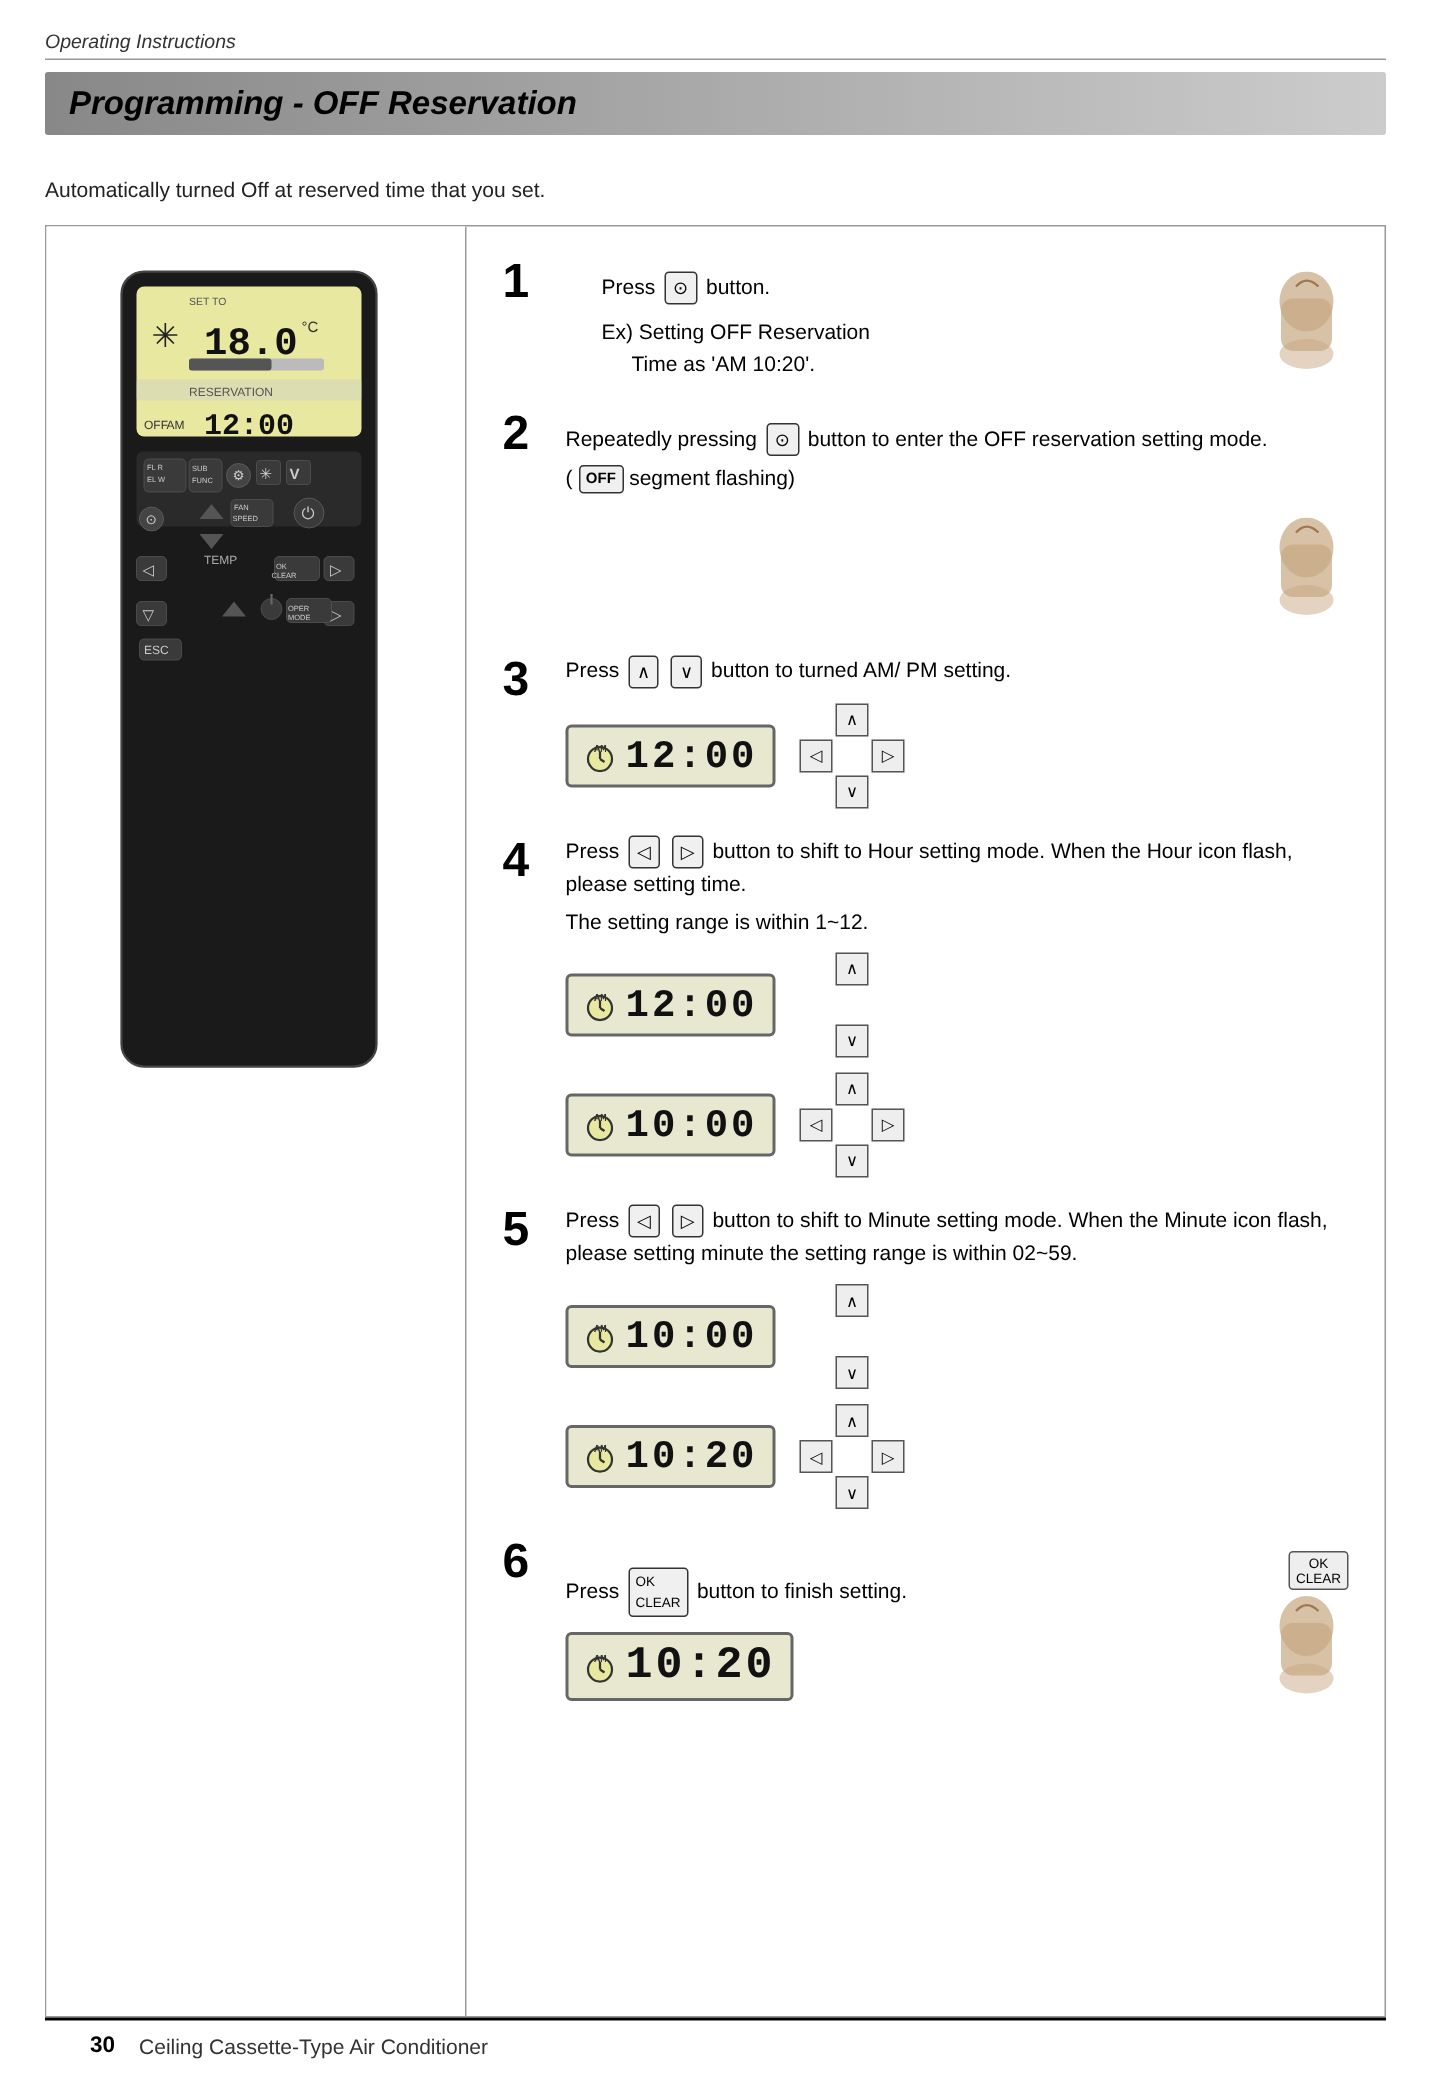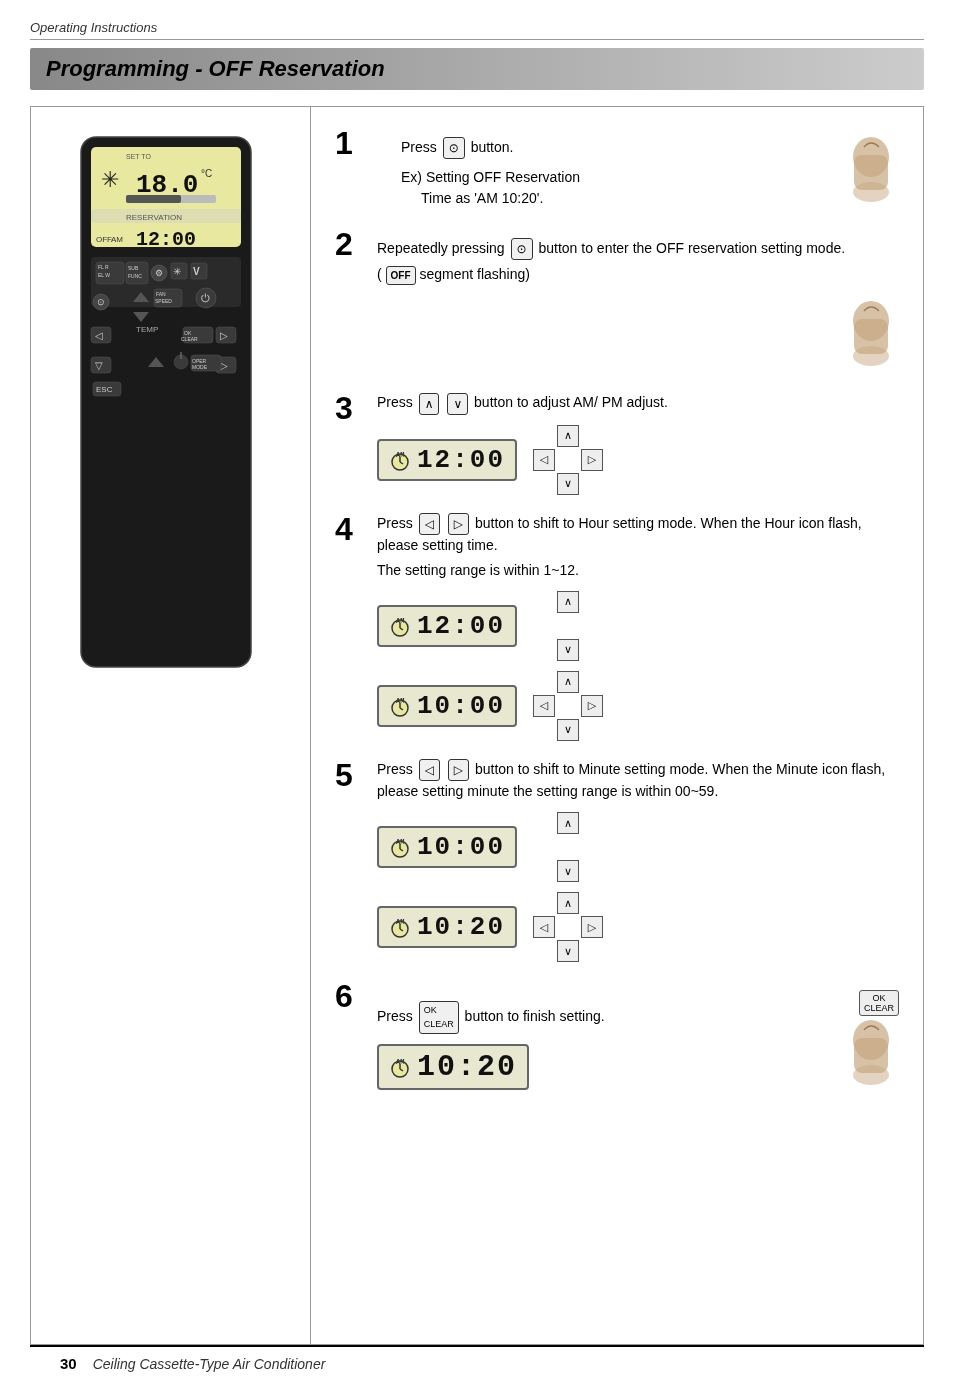--- a/index.html
+++ b/index.html
@@ -23,21 +23,21 @@
     .operating-instructions {
       font-style: italic;
       font-size: 13px;
       color: #333;
       margin-bottom: 4px;
     }
 
     .section-title-bar {
       background: linear-gradient(to right, #888, #ccc);
       padding: 8px 16px;
-      margin-bottom: 16px;
+      margin-bottom: 28px;
       border-radius: 2px;
     }
 
     .section-title {
       font-size: 22px;
       font-weight: bold;
       font-style: italic;
       color: #000;
     }
 
@@ -195,21 +195,20 @@
     .footer-page {
       font-size: 15px;
       font-weight: bold;
       color: #000;
     }
 
     .footer-title {
       font-size: 14px;
       color: #333;
       margin-left: 16px;
-      font-style: italic;
     }
 
     
     .remote-svg-container {
       width: 200px;
       height: 580px;
     }
 
     .clock-display-wrap {
       display: inline-flex;
@@ -223,20 +222,21 @@
 
 <div class="page-container">
 
   <div class="operating-instructions">Operating Instructions</div>
   <hr class="section-divider">
 
   <div class="section-title-bar">
     <span class="section-title">Programming - OFF Reservation</span>
   </div>
 
+  <div class="subtitle">Automatically turned Off at reserved time that you set.</div>
 
   <div class="main-content">
 
     <div class="left-panel">
       <svg class="remote-svg-container" viewBox="0 0 200 580" width="200" height="580" xmlns="http://www.w3.org/2000/svg">
 
         <rect x="10" y="10" width="170" height="530" rx="15" ry="15" fill="#1a1a1a" stroke="#444" stroke-width="1.5"></rect>
 
         <rect x="20" y="20" width="150" height="100" rx="5" fill="#e8e8a0"></rect>
 
@@ -381,21 +381,21 @@
         </div>
       </div>
 
       <div class="step">
         <div class="step-number">3</div>
         <div class="step-content">
           <div class="step-text">
             <span>Press </span>
             <span class="inline-btn">∧</span>
             <span class="inline-btn">∨</span>
-            <span> button to adjust AM/ PM adjust.</span>
+            <span> button to turned AM/ PM setting.</span>
           </div>
           <div class="step-display" style="margin-top:10px;">
             <div class="lcd-display">
               <span class="clock-display-wrap">
                 <svg width="22" height="22" viewBox="0 0 22 22">
                   <circle cx="11" cy="13" r="8" fill="#e8e8a0" stroke="#333" stroke-width="1.5"></circle>
                   <line x1="11" y1="13" x2="11" y2="8" stroke="#333" stroke-width="1.5"></line>
                   <line x1="11" y1="13" x2="14" y2="15" stroke="#333" stroke-width="1.5"></line>
                   <text x="7" y="8" font-size="7" font-weight="bold" fill="#333">AM</text>
                 </svg>
@@ -482,21 +482,21 @@
         </div>
       </div>
 
       <div class="step">
         <div class="step-number">5</div>
         <div class="step-content">
           <div class="step-text">
             <span>Press </span>
             <span class="inline-btn">◁</span>
             <span class="inline-btn">▷</span>
-            <span>button to shift to Minute setting mode. When the Minute icon flash, please setting minute the setting range is within 00~59.</span>
+            <span>button to shift to Minute setting mode. When the Minute icon flash, please setting minute the setting range is within 02~59.</span>
           </div>
           <div class="step-display-column">
             <div class="step-display-row">
               <div class="lcd-display">
                 <span class="clock-display-wrap">
                   <svg width="22" height="22" viewBox="0 0 22 22">
                     <circle cx="11" cy="13" r="8" fill="#e8e8a0" stroke="#333" stroke-width="1.5"></circle>
                     <line x1="11" y1="13" x2="11" y2="8" stroke="#333" stroke-width="1.5"></line>
                     <line x1="11" y1="13" x2="14" y2="15" stroke="#333" stroke-width="1.5"></line>
                     <text x="7" y="8" font-size="7" font-weight="bold" fill="#333">AM</text>

